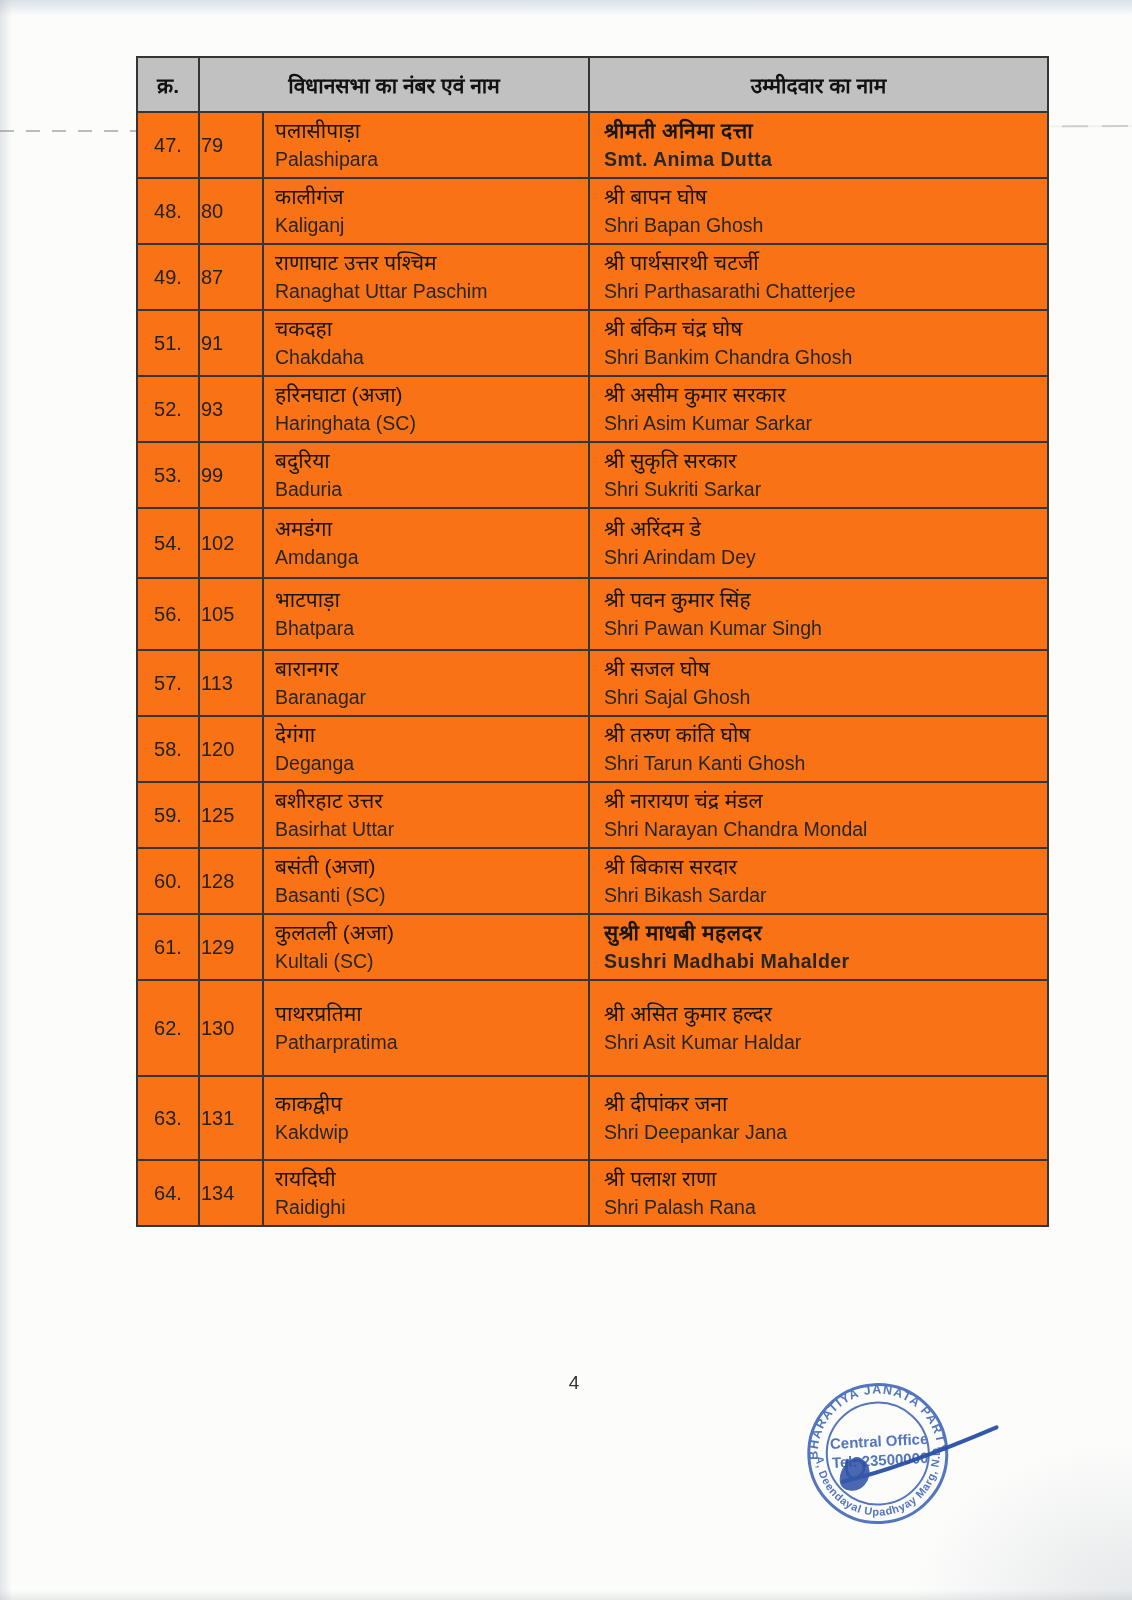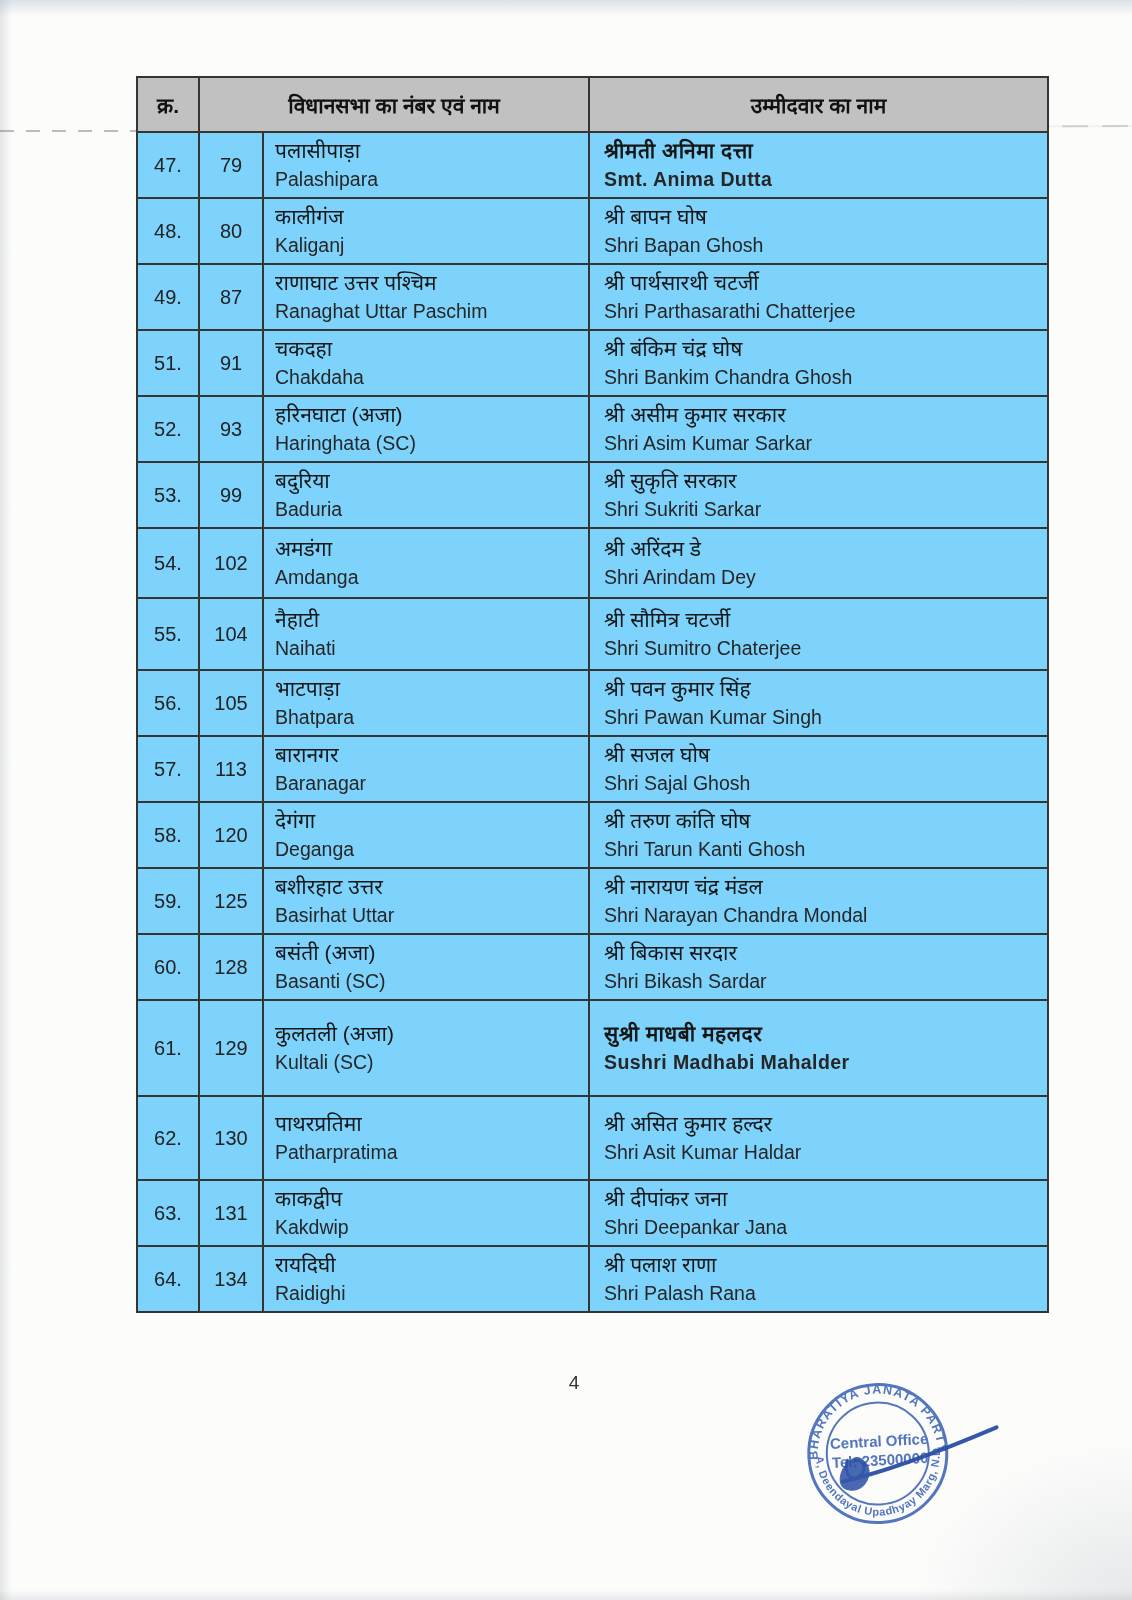--- a/index.html
+++ b/index.html
@@ -34,25 +34,25 @@
     transform:rotate(-0.3deg);
     background:repeating-linear-gradient(90deg, rgba(120,120,120,.35) 0 26px, rgba(120,120,120,.08) 26px 40px);
   }
   .artifact-dot {
     position:absolute; left:903px; top:260px; width:5px; height:5px;
     border-radius:50%; background:rgba(60,60,60,.75);
   }
 
   
   table.roster {
-    position:absolute; left:136px; top:76px;
+    position:absolute; left:136px; top:56px;
     width:911px;
     border-collapse:collapse;
     table-layout:fixed;
-    background:#7dd3fc;
+    background:#f97316;
     color:#1d1d1d;
   }
   table.roster th, table.roster td {
     border:2px solid #353535;
   }
   thead th {
     background:#c1c1c1;
     height:51px;
     font-size:21px;
     font-weight:bold;
@@ -62,21 +62,21 @@
     border-bottom:3px solid #2e2e2e;
   }
   tbody tr { height:66px; }
   tbody tr:nth-child(7)  { height:70px; }
   tbody tr:nth-child(8)  { height:72px;border-radius:9px; }
   tbody tr:nth-child(14) { height:96px; }
   tbody tr:nth-child(15) { height:84px; }
   tbody tr:nth-child(18) { height:82px; }
 
   td.c-serial { text-align:center; vertical-align:middle; font-size:20px; color:#222; }
-  td.c-number { text-align:center; vertical-align:middle; font-size:20px; color:#222; }
+  td.c-number { vertical-align:middle; font-size:20px; color:#222; }
   td.c-name, td.c-cand { vertical-align:middle; padding:4px 6px 4px 11px; }
   td.c-cand { padding-left:14px; }
   .hi { font-size:21px; line-height:1.25; color:#161616; }
   .en { font-size:19.5px; line-height:1.25; color:#262626; margin-top:3px; }
   tr.bold-row td.c-cand .hi { font-weight:bold; letter-spacing:.5px; }
   tr.bold-row td.c-cand .en { font-weight:bold; letter-spacing:.4px; }
 
   
   .page-number {
     position:absolute; left:556px; top:1372px;
@@ -194,32 +194,20 @@
         <tr>
       <td class="c-serial">54.</td>
       <td class="c-number">102</td>
       <td class="c-name">
         <div class="hi">अमडंगा</div>
         <div class="en">Amdanga</div>
       </td>
       <td class="c-cand">
         <div class="hi">श्री अरिंदम डे</div>
         <div class="en">Shri Arindam Dey</div>
-      </td>
-    </tr>
-        <tr>
-      <td class="c-serial">55.</td>
-      <td class="c-number">104</td>
-      <td class="c-name">
-        <div class="hi">नैहाटी</div>
-        <div class="en">Naihati</div>
-      </td>
-      <td class="c-cand">
-        <div class="hi">श्री सौमित्र चटर्जी</div>
-        <div class="en">Shri Sumitro Chaterjee</div>
       </td>
     </tr>
         <tr>
       <td class="c-serial">56.</td>
       <td class="c-number">105</td>
       <td class="c-name">
         <div class="hi">भाटपाड़ा</div>
         <div class="en">Bhatpara</div>
       </td>
       <td class="c-cand">

